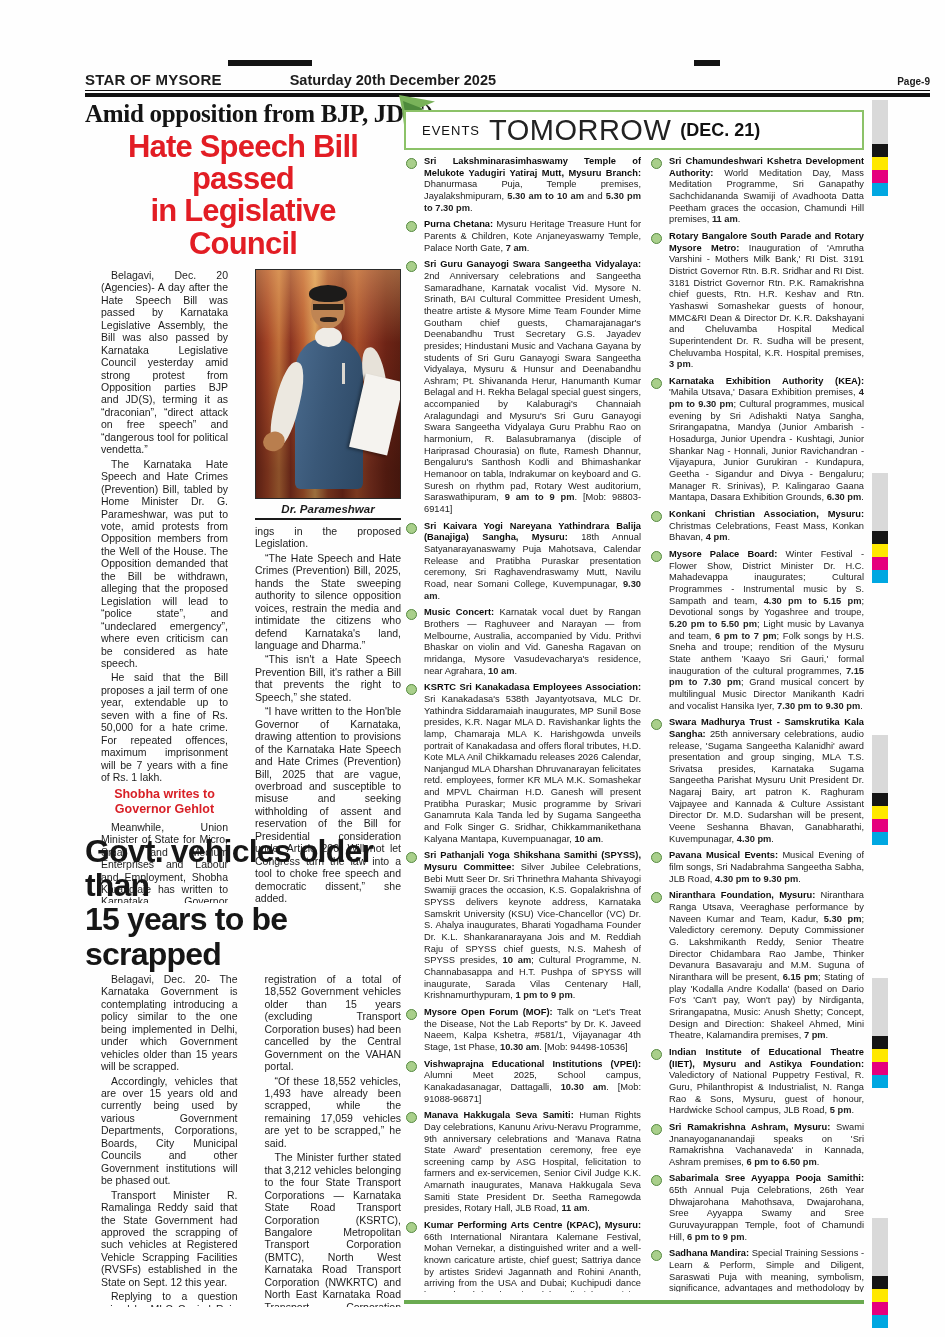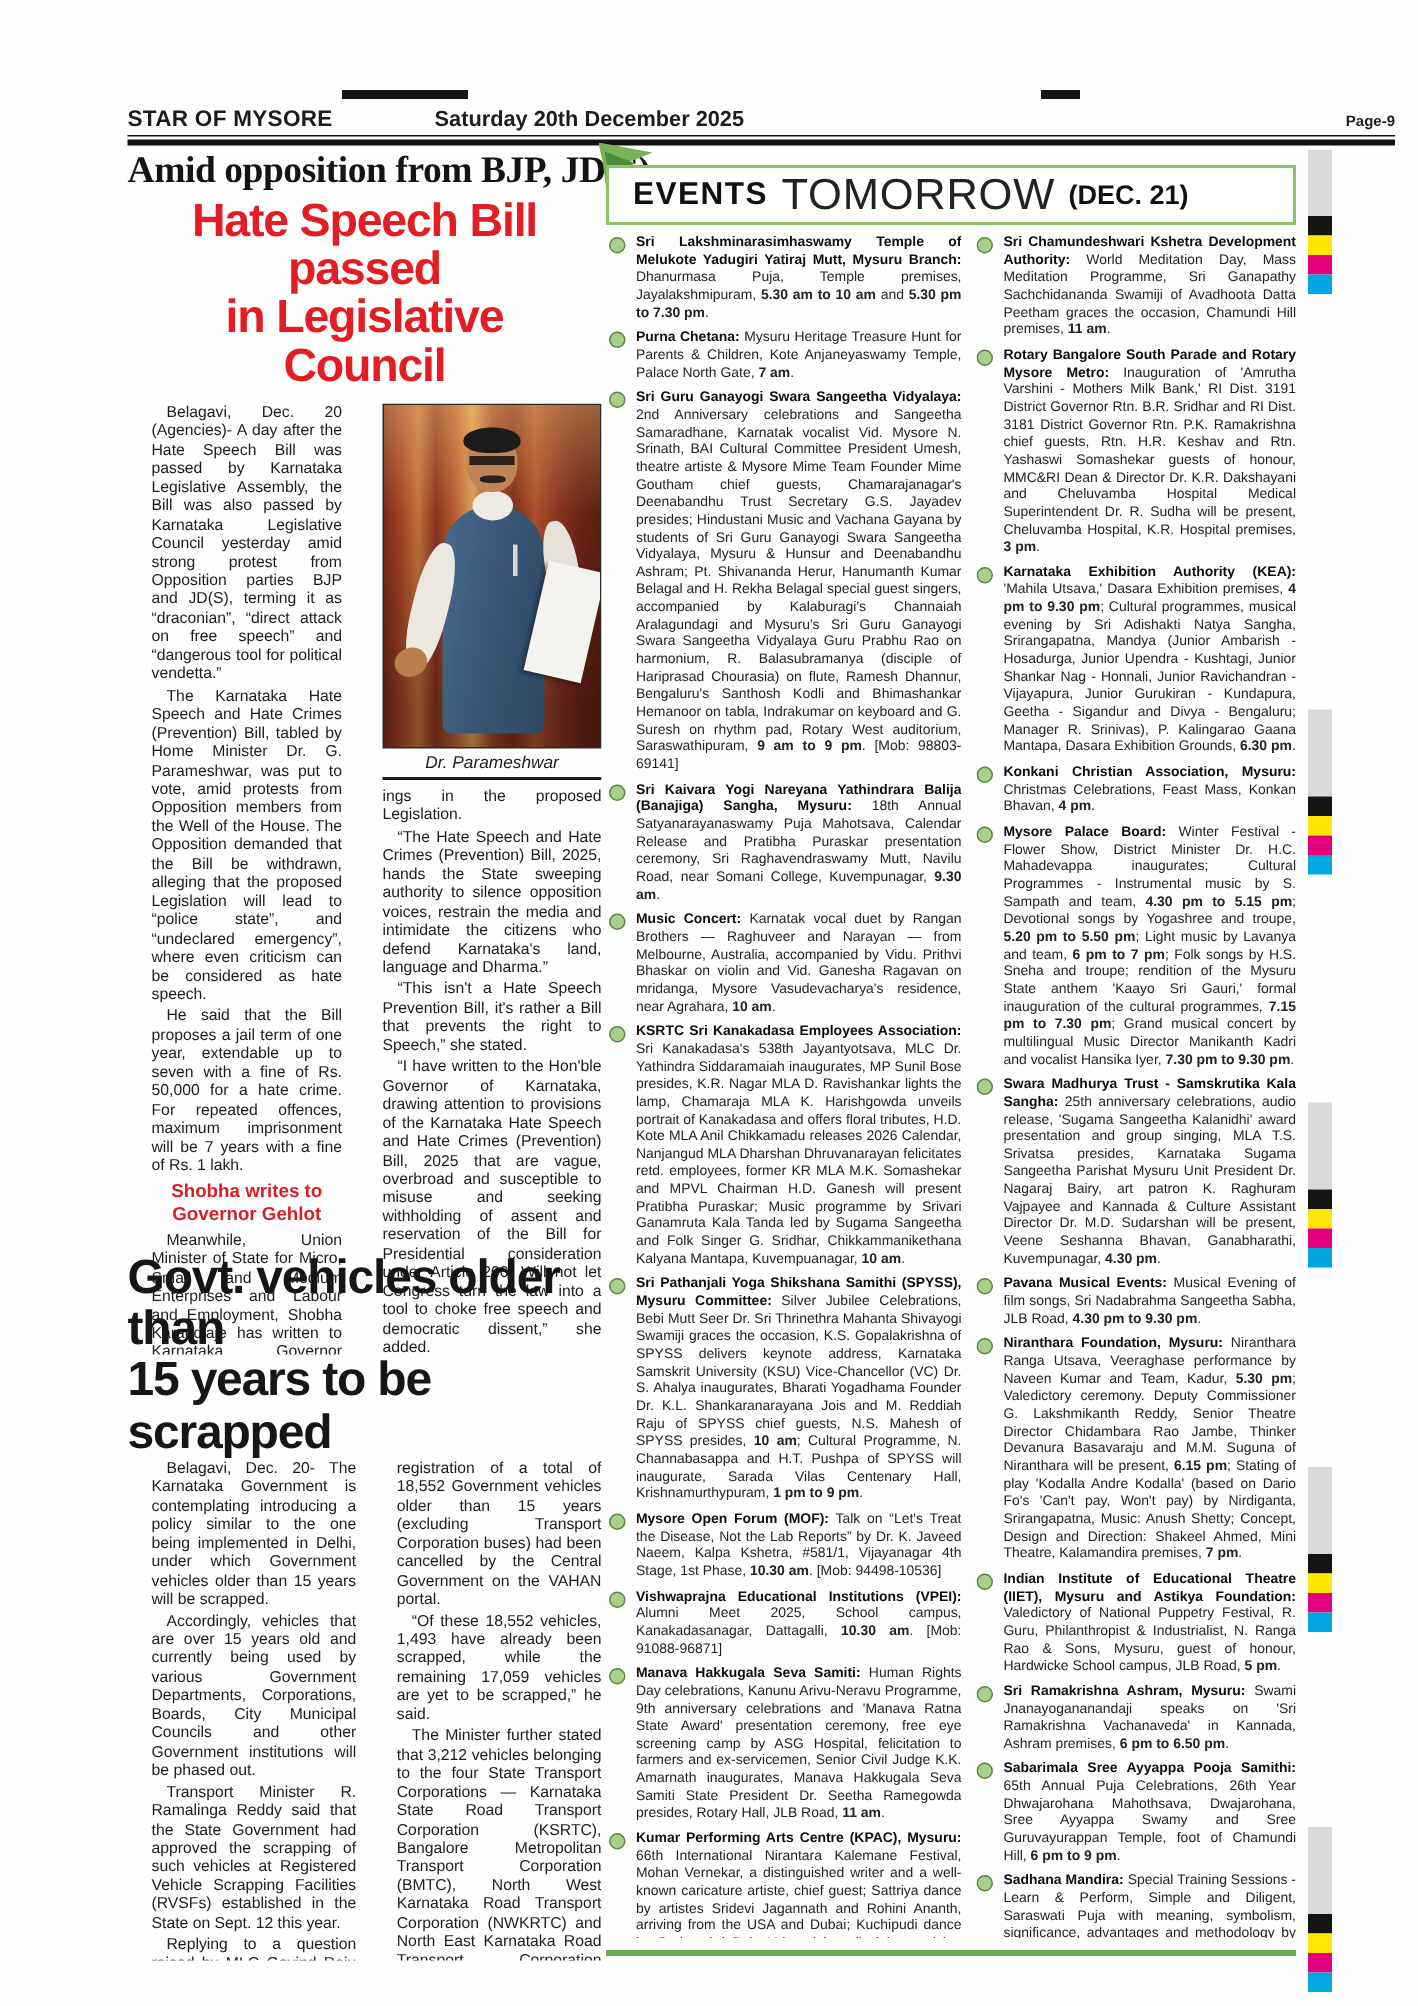--- a/index.html
+++ b/index.html
@@ -39,31 +39,31 @@
   .slv-r{right:10%;top:34%;width:15%;height:30%;background:#e7e2d9;border-radius:45%;transform:rotate(-10deg);}
   .collar{left:41%;top:25%;width:19%;height:9%;background:#efece6;border-radius:50%;}
   .head{left:38%;top:8.5%;width:24%;height:17%;background:#c08553;border-radius:46%;}
   .hair{left:37%;top:6.5%;width:26%;height:7.5%;background:#1c1b1a;border-radius:50% 50% 42% 42%;}
   .glasses{left:39.5%;top:15%;width:21%;height:2.4%;background:#2a2118;}
   .mous{left:44.5%;top:20.8%;width:11.5%;height:2%;background:#2a211c;border-radius:40%;}
   .hand{left:5%;top:71%;width:15%;height:8.5%;background:#b97e4e;border-radius:50%;transform:rotate(-22deg);}
   .paper{right:3%;top:47%;width:27%;height:33%;background:#f5f3ef;transform:rotate(13deg);
          box-shadow:-2px 2px 3px rgba(0,0,0,.35);}
   .pen{left:60%;top:41%;width:1.5%;height:9%;background:#dcd7cf;}
-  .caption{width:146px;text-align:center;font-weight:normal;font-style:italic;font-size:11.5px;
+  .caption{width:146px;text-align:center;font-weight:bold;font-style:italic;font-size:11.5px;
            padding:4px 0 3px;border-bottom:2px solid #1a1a1a;margin-bottom:5px;}
   .a2{position:absolute;left:85px;top:834px;width:316px;}
   .blackhead{font-size:32px;font-weight:bold;color:#161616;text-align:left;line-height:1.07;
              letter-spacing:-.8px;margin:0 0 2px;}
   .a2 .cols{height:334px;overflow:hidden;}
   
   .events{position:absolute;left:404px;top:98px;width:462px;height:1206px;}
   .ev-head{position:absolute;top:12px;left:0;right:2px;height:36px;border:2px solid #8cc268;
            display:flex;align-items:center;padding-left:16px;gap:9px;background:#fff;}
-  .ev-t1{font-size:21px;font-weight:bold;letter-spacing:1px;color:#111;}
+  .ev-t1{font-size:13px;font-weight:normal;letter-spacing:1px;color:#111;}
   .ev-t2{font-size:29px;font-weight:400;letter-spacing:.5px;color:#222;}
   .ev-t3{font-size:18px;font-weight:bold;color:#111;}
   .flag{position:absolute;top:-3px;left:-5px;width:36px;height:30px;background:#79b259;
         clip-path:polygon(0 0,100% 22%,48% 48%,14% 100%,8% 46%);}
   .flag2{position:absolute;top:3px;left:-1px;width:20px;height:22px;background:#4e8a3c;
         clip-path:polygon(0 0,100% 35%,20% 100%);}
   .ev-col{position:absolute;top:58px;height:1136px;overflow:hidden;}
   .ev-colL{left:2px;width:235px;}
   .ev-colR{left:247px;width:213px;}
   .event{display:flex;gap:7px;margin-bottom:5px;}

